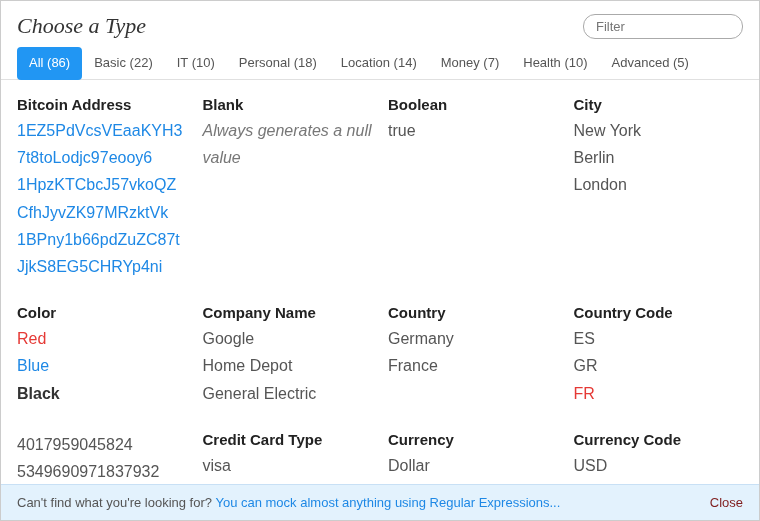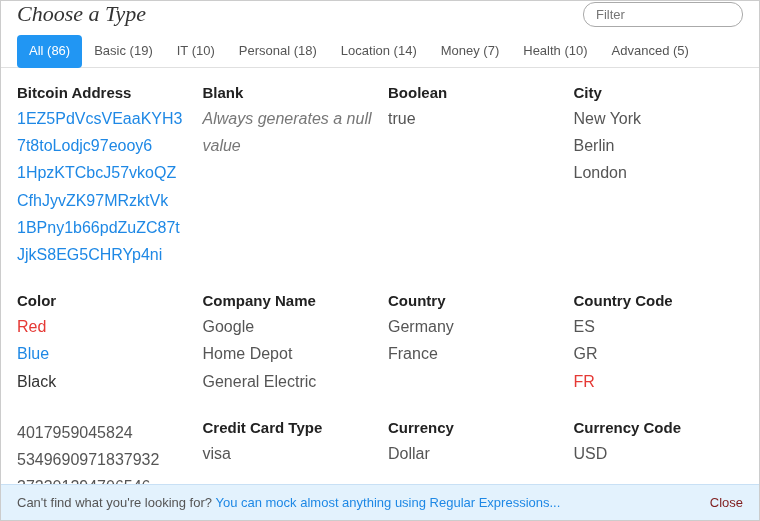--- a/index.html
+++ b/index.html
@@ -13,21 +13,21 @@
       display: flex;
       flex-direction: column;
       border: 1px solid #ccc;
     }
 
     
     .header {
       display: flex;
       align-items: center;
       justify-content: space-between;
-      padding: 0 16px 8px 16px;
+      padding: 12px 16px 8px 16px;
       background: #fff;
     }
     .header-title {
       font-size: 22px;
       font-weight: 300;
       color: #333;
       font-style: italic;
       font-family: 'Georgia', serif;
     }
     .filter-input {
@@ -104,21 +104,21 @@
       color: #555;
       line-height: 1.7;
       word-break: break-all;
     }
     .card-item.italic {
       font-style: italic;
       color: #777;
     }
     .card-item.red { color: #e53935; }
     .card-item.blue { color: #1e88e5; }
-    .card-item.black { color: #333; }
+    .card-item.black { color: #333; font-weight: bold; }
 
     
     .footer-banner {
       background: #e3f2fd;
       padding: 10px 16px;
       display: flex;
       align-items: center;
       justify-content: space-between;
       font-size: 13px;
       color: #555;
@@ -139,21 +139,21 @@
 <body>
 
 <div class="header">
   <span class="header-title">Choose a Type</span>
   <input class="filter-input" type="text" placeholder="Filter" style="">
 </div>
 
 <div class="tabs">
 
 <div class="tab active">All (86)</div>
-    <div class="tab">Basic (19)</div>
+    <div class="tab">Basic (22)</div>
     <div class="tab">IT (10)</div>
     <div class="tab">Personal (18)</div>
     <div class="tab">Location (14)</div>
     <div class="tab">Money (7)</div>
     <div class="tab">Health (10)</div>
     <div class="tab">Advanced (5)</div>
   </div>
 
 <div class="content">
   <div class="grid">

